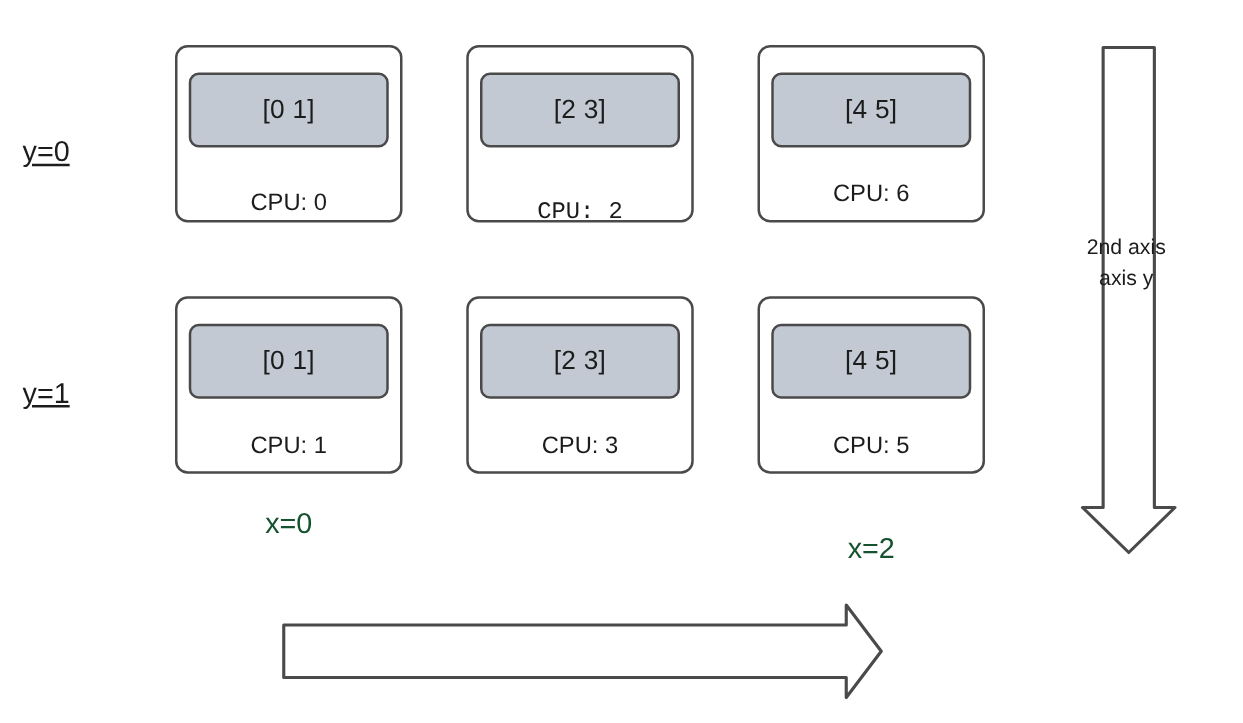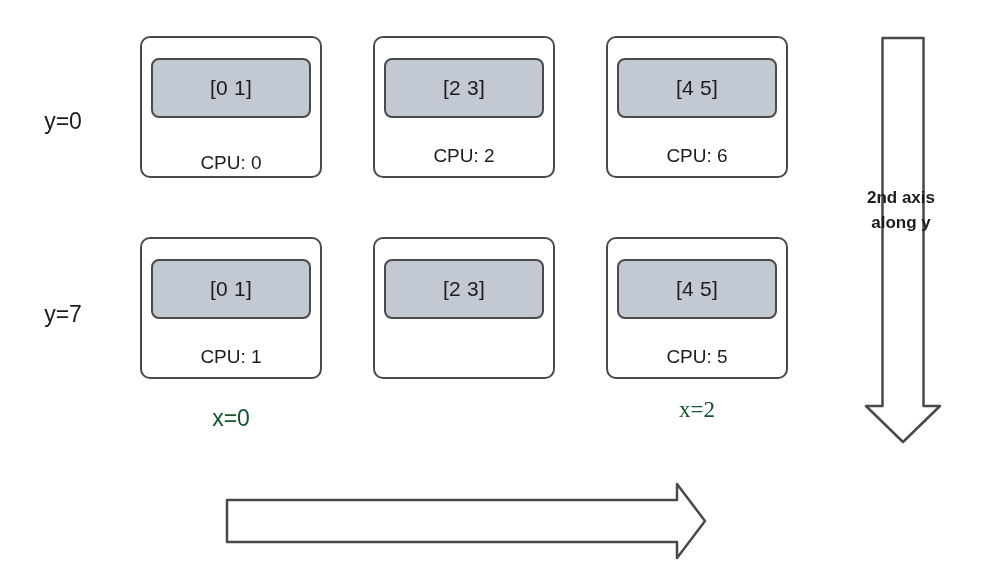--- a/index.html
+++ b/index.html
@@ -47,21 +47,21 @@
     right: 0;
     text-align: center;
     font-size: 19px;
     color: #1c1c1c;
   }
   
   .row-label {
     position: absolute;
     font-size: 23px;
     color: #1c1c1c;
-    text-align: center;
+    text-decoration: underline;
   }
   .col-label {
     position: absolute;
     font-size: 23px;
     color: #14532d;
     text-align: center;
   }
   
   .arrow-svg {
     position: absolute;
@@ -73,95 +73,95 @@
     stroke-width: 2.5;
     stroke-linejoin: round;
   }
   .v-arrow-caption {
     position: absolute;
     text-align: center;
     font-size: 17px;
     line-height: 25px;
     color: #1c1c1c;
     background: transparent;
-    font-weight: bold;
   }
   .h-arrow-caption {
     position: absolute;
     text-align: center;
     font-size: 19px;
     color: #1c1c1c;
   }
 </style>
 </head>
 <body>
 
 <div id="canvas">
 
   <div class="row-label" style="left:18px; top:108px; width:90px;">y=0</div>
-  <div class="row-label" style="left:18px; top:301px; width:90px;">y=7</div>
+  <div class="row-label" style="left:18px; top:301px; width:90px;">y=1</div>
 
   <div class="device-card" style="left:140px; top:36px; width:182px; height:142px;">
     <div class="shard-box" style="left:9px; top:20px; width:160px; height:60px;">
       <span class="shard-label">[0 1]</span>
     </div>
     <div class="cpu-label" style="top:114px;">CPU: 0</div>
   </div>
 
   <div class="device-card" style="left:373px; top:36px; width:182px; height:142px;">
     <div class="shard-box" style="left:9px; top:20px; width:160px; height:60px;">
       <span class="shard-label">[2 3]</span>
     </div>
-    <div class="cpu-label" style="top:107px;">CPU: 2</div>
+    <div class="cpu-label" style="top:120px;font-family:Liberation Mono, monospace;">CPU: 2</div>
   </div>
 
   <div class="device-card" style="left:606px; top:36px; width:182px; height:142px;">
     <div class="shard-box" style="left:9px; top:20px; width:160px; height:60px;">
       <span class="shard-label">[4 5]</span>
     </div>
     <div class="cpu-label" style="top:107px;">CPU: 6</div>
   </div>
 
   <div class="device-card" style="left:140px; top:237px; width:182px; height:142px;">
     <div class="shard-box" style="left:9px; top:20px; width:160px; height:60px;">
       <span class="shard-label">[0 1]</span>
     </div>
     <div class="cpu-label" style="top:107px;">CPU: 1</div>
   </div>
 
   <div class="device-card" style="left:373px; top:237px; width:182px; height:142px;">
     <div class="shard-box" style="left:9px; top:20px; width:160px; height:60px;">
       <span class="shard-label">[2 3]</span>
     </div>
+    <div class="cpu-label" style="top:107px;">CPU: 3</div>
   </div>
 
   <div class="device-card" style="left:606px; top:237px; width:182px; height:142px;">
     <div class="shard-box" style="left:9px; top:20px; width:160px; height:60px;">
       <span class="shard-label">[4 5]</span>
     </div>
     <div class="cpu-label" style="top:107px;">CPU: 5</div>
   </div>
 
   <div class="col-label" style="left:141px; top:405px; width:180px;">x=0</div>
-  <div class="col-label" style="left:607px; top:397px; width:180px;font-family:Liberation Serif, serif;">x=2</div>
+  <div class="col-label" style="left:607px; top:425px; width:180px;">x=2</div>
 
   <svg class="arrow-svg" style="left:860px; top:30px;" width="86" height="420" viewBox="0 0 86 420">
     <path class="arrow-shape" d="M 22.5 8
              L 63.5 8
              L 63.5 376
              L 80 376
              L 43 412
              L 6 376
              L 22.5 376
              Z"></path>
   </svg>
 
   <div class="v-arrow-caption" style="left:845px; top:185px; width:112px;">
     <div>2nd axis</div>
-    <div>along y</div>
+    <div>axis y</div>
   </div>
 
   <svg class="arrow-svg" style="left:215px; top:478px;" width="496" height="88" viewBox="0 0 496 88">
     <path class="arrow-shape" d="M 12 22
              L 462 22
              L 462 6
              L 490 43
              L 462 80
              L 462 64
              L 12 64

